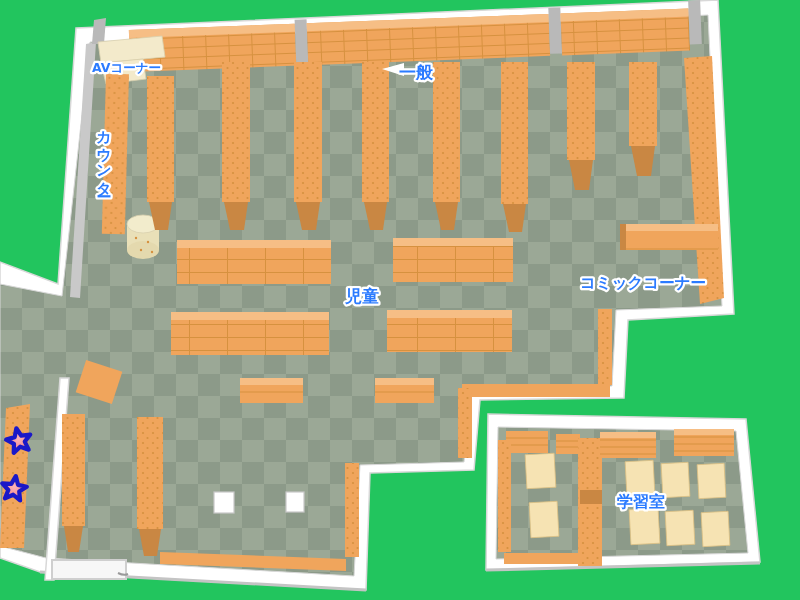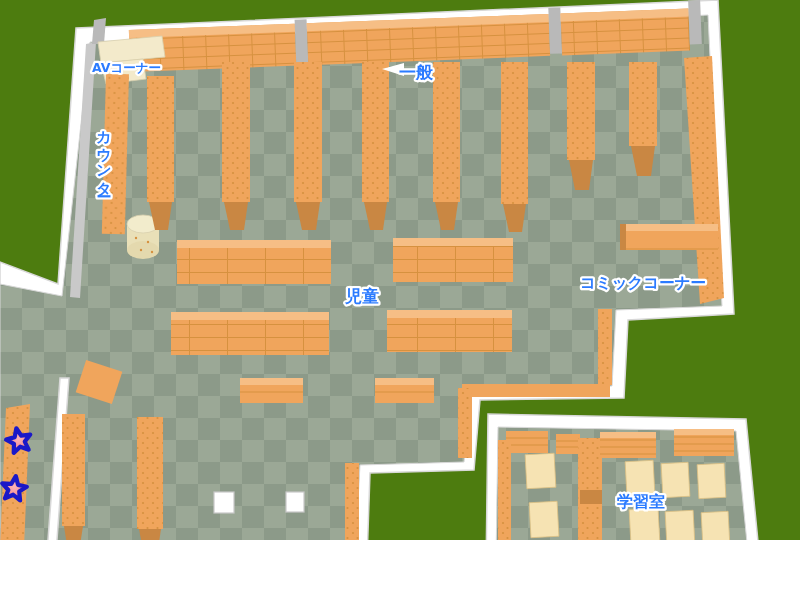--- a/index.html
+++ b/index.html
@@ -1,16 +1,16 @@
 <!DOCTYPE html>
 <html style="--floor_light: #9BA896; --floor_dark: #8C9A89; --shelf: #F0A55C; --shelf_dark: #D6913F; --shelf_light: #F6BE85; --shelf_foot: #C98743; --wall_white: #FFFFFF; --wall_edge: #D8D8D8; --wall_gray: #C9C9C9; --pillar_gray: #B9B9B9; --cream: #F3EACB; --desk: #F6E3B3; --label_blue: #2B7BFF; --star_fill: #F2777C; --star_fill_light: #FBB3B6; --star_stroke: #1A18C8;"><head>
 <meta charset="utf-8">
 <style>
   html,body{margin:0;padding:0;background:#ffffff;}
-  .stage{position:relative;width:800px;height:540px;background:#4d7c0f;overflow:hidden;
+  .stage{position:relative;width:800px;height:600px;background:#22c55e;overflow:hidden;
          font-family:"DejaVu Sans",sans-serif;}
   
   .wall{fill:var(--wall_white);stroke:var(--wall_edge);stroke-width:1.5;}
   .wall-gray{fill:var(--wall_gray);stroke:none;}
   .pillar{fill:var(--pillar_gray);}
   
   .floor{fill:url(#checker);stroke:var(--wall_edge);stroke-width:1;}
   .floor-light{fill:var(--floor_light);}
   .floor-dark{fill:var(--floor_dark);}
   

